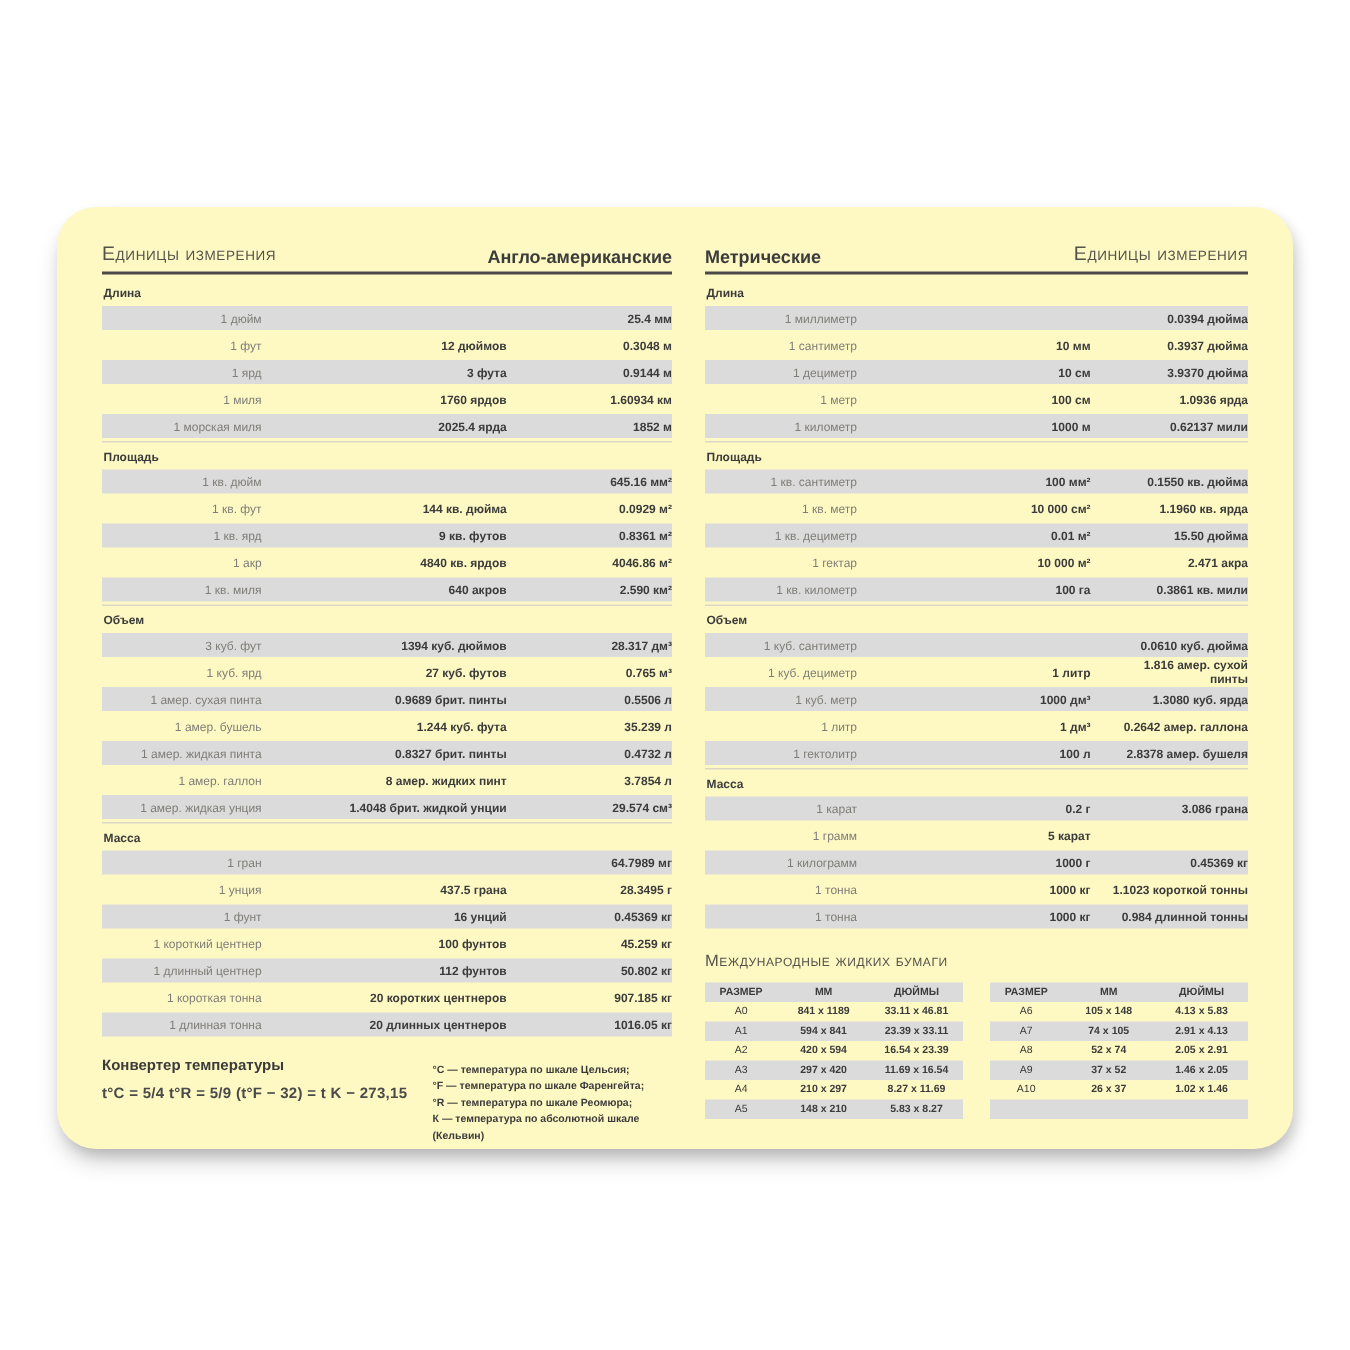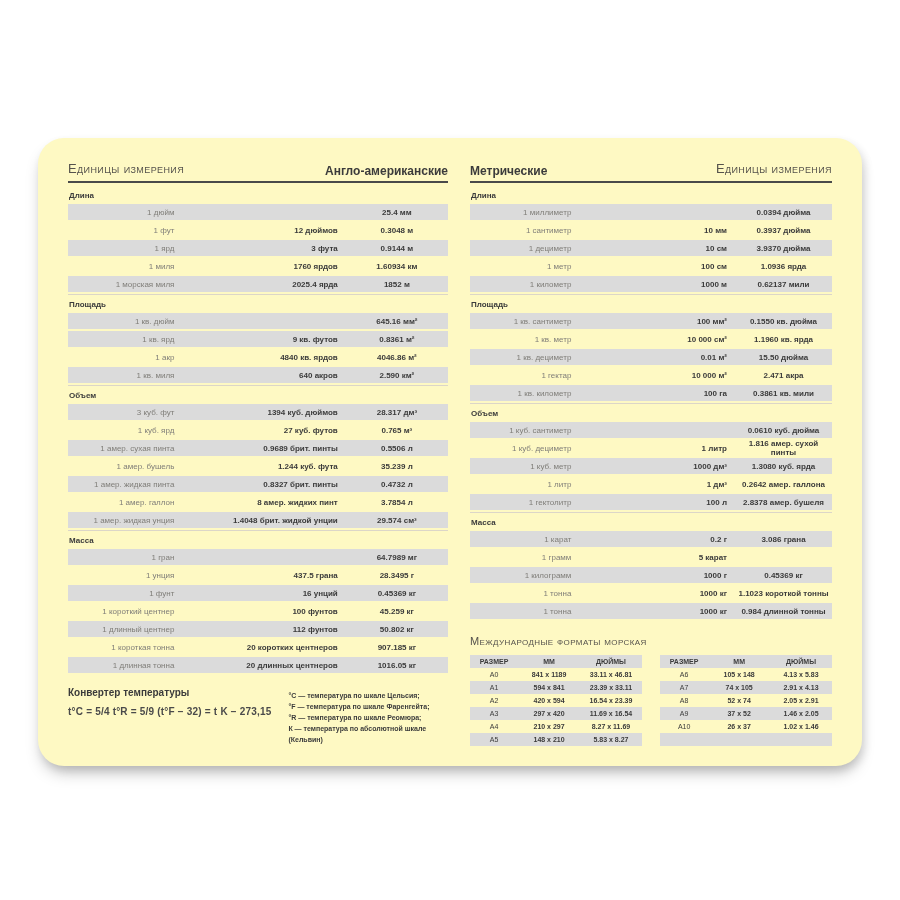--- a/index.html
+++ b/index.html
@@ -27,21 +27,21 @@
   .rule { height:2px; background:#4a4a4a; margin-top:5px; margin-bottom:3px; }
 
   .section-title { font-size:8px; font-weight:bold; color:#3b3b3b; padding:5px 0 4px 1px; }
   .section + .section { border-top:1px solid #dcd6c8; }
 
   .row { display:flex; align-items:center; height:16px; margin-bottom:2px; font-size:8px; }
   .row.shaded { background:#dbdbdb; }
   .cell { box-sizing:border-box; }
   .c1 { width:28%; text-align:right; color:#7f7d78; font-weight:normal; }
   .c2 { width:43%; text-align:right; font-weight:bold; color:#3b3b3b; }
-  .c3 { width:29%; text-align:center;  font-weight:bold; color:#3b3b3b; padding-left:8px; }
+  .c3 { width:29%; text-align:right;  font-weight:bold; color:#3b3b3b; padding-left:8px; }
 
   .temp-block { display:flex; margin-top:14px; }
   .temp-left { width:58%; }
   .temp-title { font-size:10px; font-weight:bold; color:#3b3b3b; margin-bottom:8px; }
   .temp-formula { font-size:10px; font-weight:bold; color:#4a4a4a; letter-spacing:0.2px; }
   .temp-legend { width:42%; font-size:7px; font-weight:bold; color:#3b3b3b; line-height:11px; margin-top:3px; }
 
   .paper-block { margin-top:16px; }
   .paper-title { font-size:11px; color:#55524c; font-variant:small-caps; letter-spacing:0.4px; margin-bottom:8px; }
   .paper-tables { display:flex; justify-content:space-between; }
@@ -94,20 +94,25 @@
             <div class="cell c3">1852 м</div>
           </div>
         </div>
         <div class="section">
           <div class="section-title">Площадь</div>
           <div class="row shaded">
             <div class="cell c1">1 кв. дюйм</div>
             <div class="cell c2"></div>
             <div class="cell c3">645.16 мм²</div>
           </div>
+          <div class="row">
+            <div class="cell c1">1 кв. фут</div>
+            <div class="cell c2">144 кв. дюйма</div>
+            <div class="cell c3">0.0929 м²</div>
+          </div>
           <div class="row shaded">
             <div class="cell c1">1 кв. ярд</div>
             <div class="cell c2">9 кв. футов</div>
             <div class="cell c3">0.8361 м²</div>
           </div>
           <div class="row">
             <div class="cell c1">1 акр</div>
             <div class="cell c2">4840 кв. ярдов</div>
             <div class="cell c3">4046.86 м²</div>
           </div>
@@ -324,21 +329,21 @@
           </div>
           <div class="row shaded">
             <div class="cell c1">1 тонна</div>
             <div class="cell c2">1000 кг</div>
             <div class="cell c3">0.984 длинной тонны</div>
           </div>
         </div>
       </div>
 
     <div class="paper-block">
-      <div class="paper-title">Международные форматы морская</div>
+      <div class="paper-title">Международные жидких бумаги</div>
       <div class="paper-tables">
         <div class="paper-table" id="paper-left">
             <div class="p-row p-head shaded">
               <div class="p-c1">РАЗМЕР</div>
               <div class="p-c2">ММ</div>
               <div class="p-c3">ДЮЙМЫ</div>
             </div>
             <div class="p-row">
               <div class="p-c1">A0</div>
               <div class="p-c2">841 х 1189</div>

